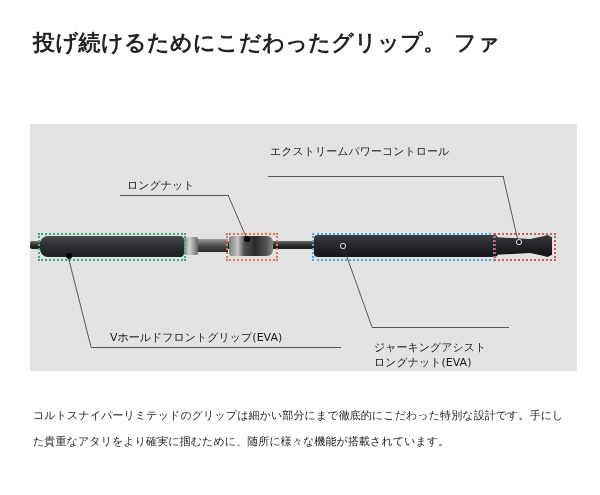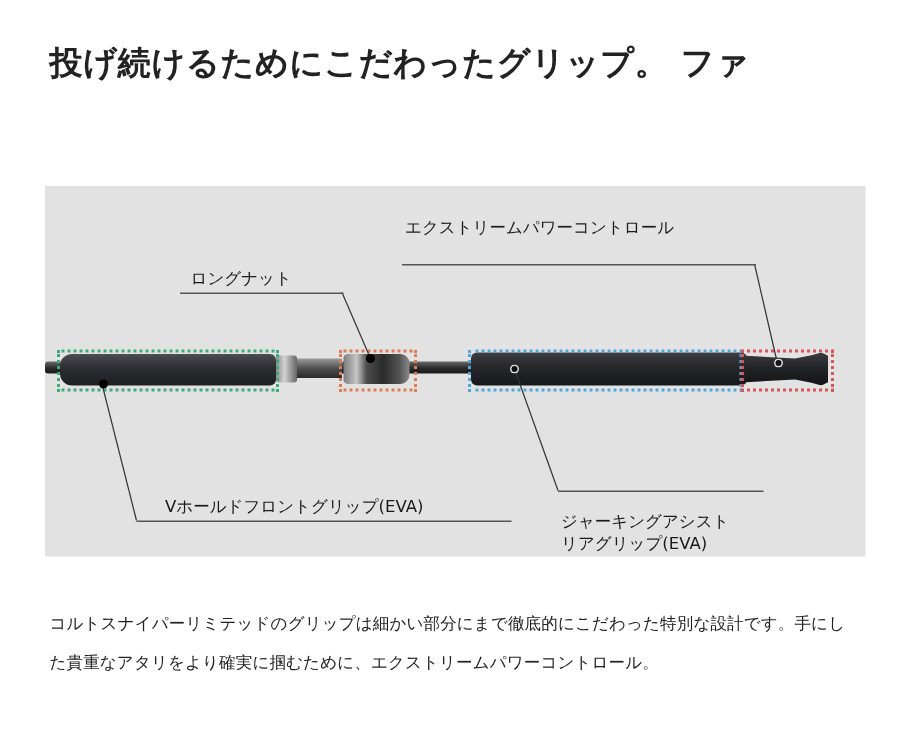--- a/index.html
+++ b/index.html
@@ -115,25 +115,25 @@
 </div>
 <div class="uline" style="left:120px;top:195px;width:109px;"></div>
 
 <div class="label" style="left:270px;top:144px;">
   <span>エクストリームパワーコントロール</span><br>
 </div>
 <div class="uline" style="left:268px;top:176px;width:236px;"></div>
 
 <div class="label" style="left:374px;top:292px;margin-top:48px;">
   <span>ジャーキングアシスト</span><br>
-  <span>リアグリップ(EVA)</span>
+  <span>ロングナット(EVA)</span>
 </div>
 <div class="uline" style="left:372px;top:327px;width:137px;"></div>
 
 <div class="label" style="left:110px;top:330px;">
   <span>Vホールドフロントグリップ(EVA)</span>
 </div>
 <div class="uline" style="left:91px;top:347px;width:250px;"></div>
 
 <p class="body-text">
   <span>コルトスナイパーリミテッドのグリップは細かい部分にまで徹底的にこだわった特別な設計です。手にし</span><br>
-  <span>た貴重なアタリをより確実に掴むために、エクストリームパワーコントロール。</span>
+  <span>た貴重なアタリをより確実に掴むために、随所に様々な機能が搭載されています。</span>
 </p>
 
 </body></html>

